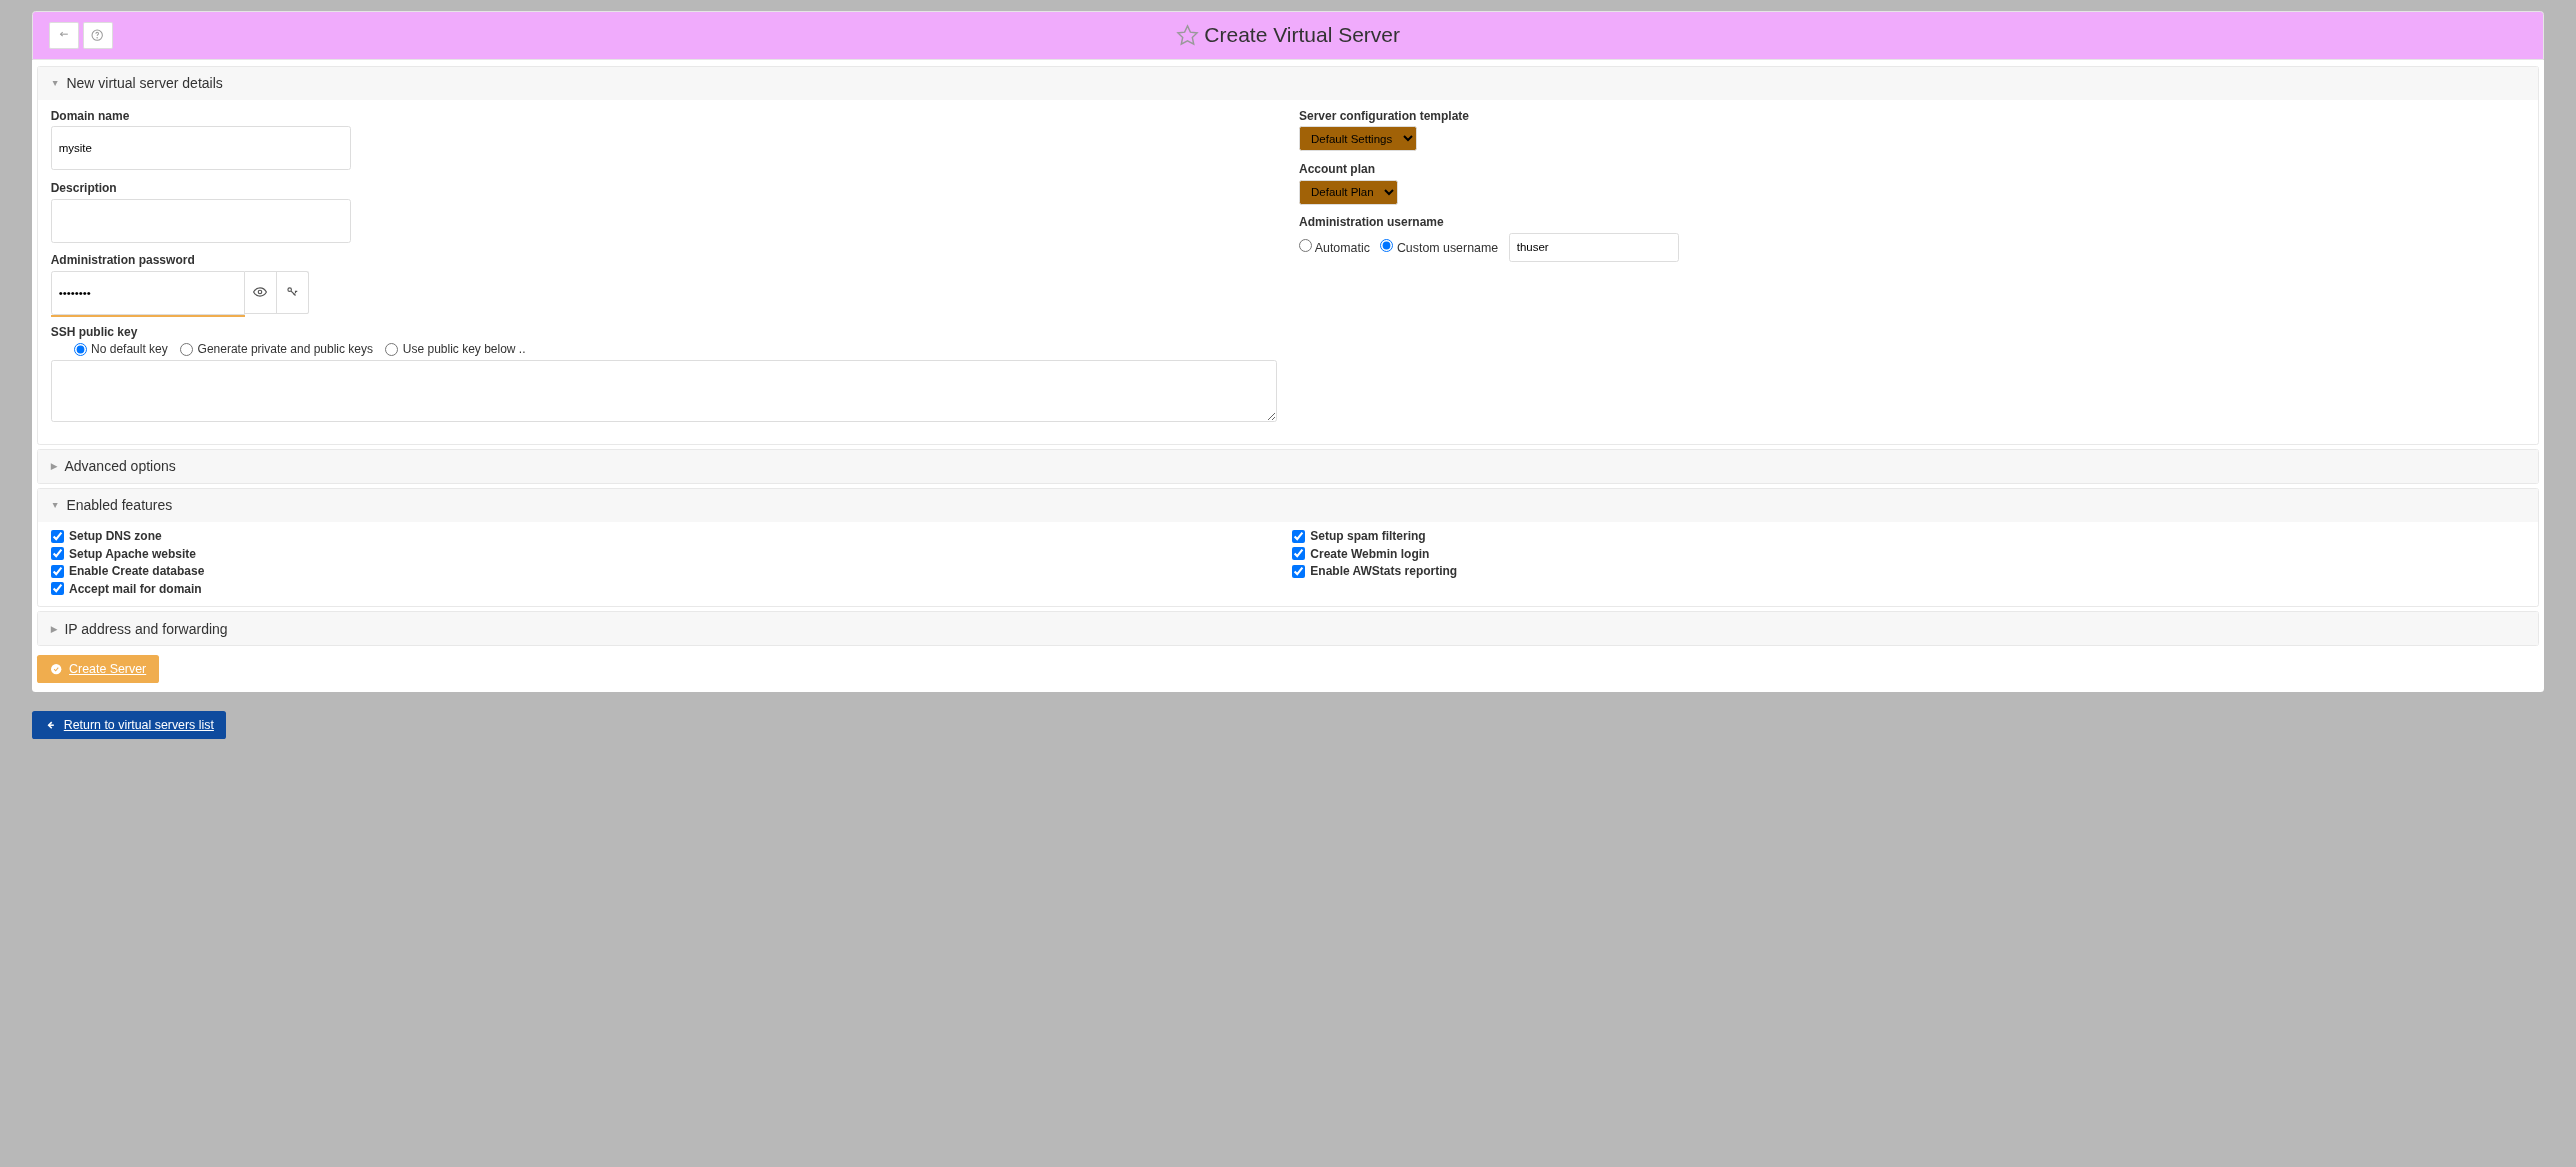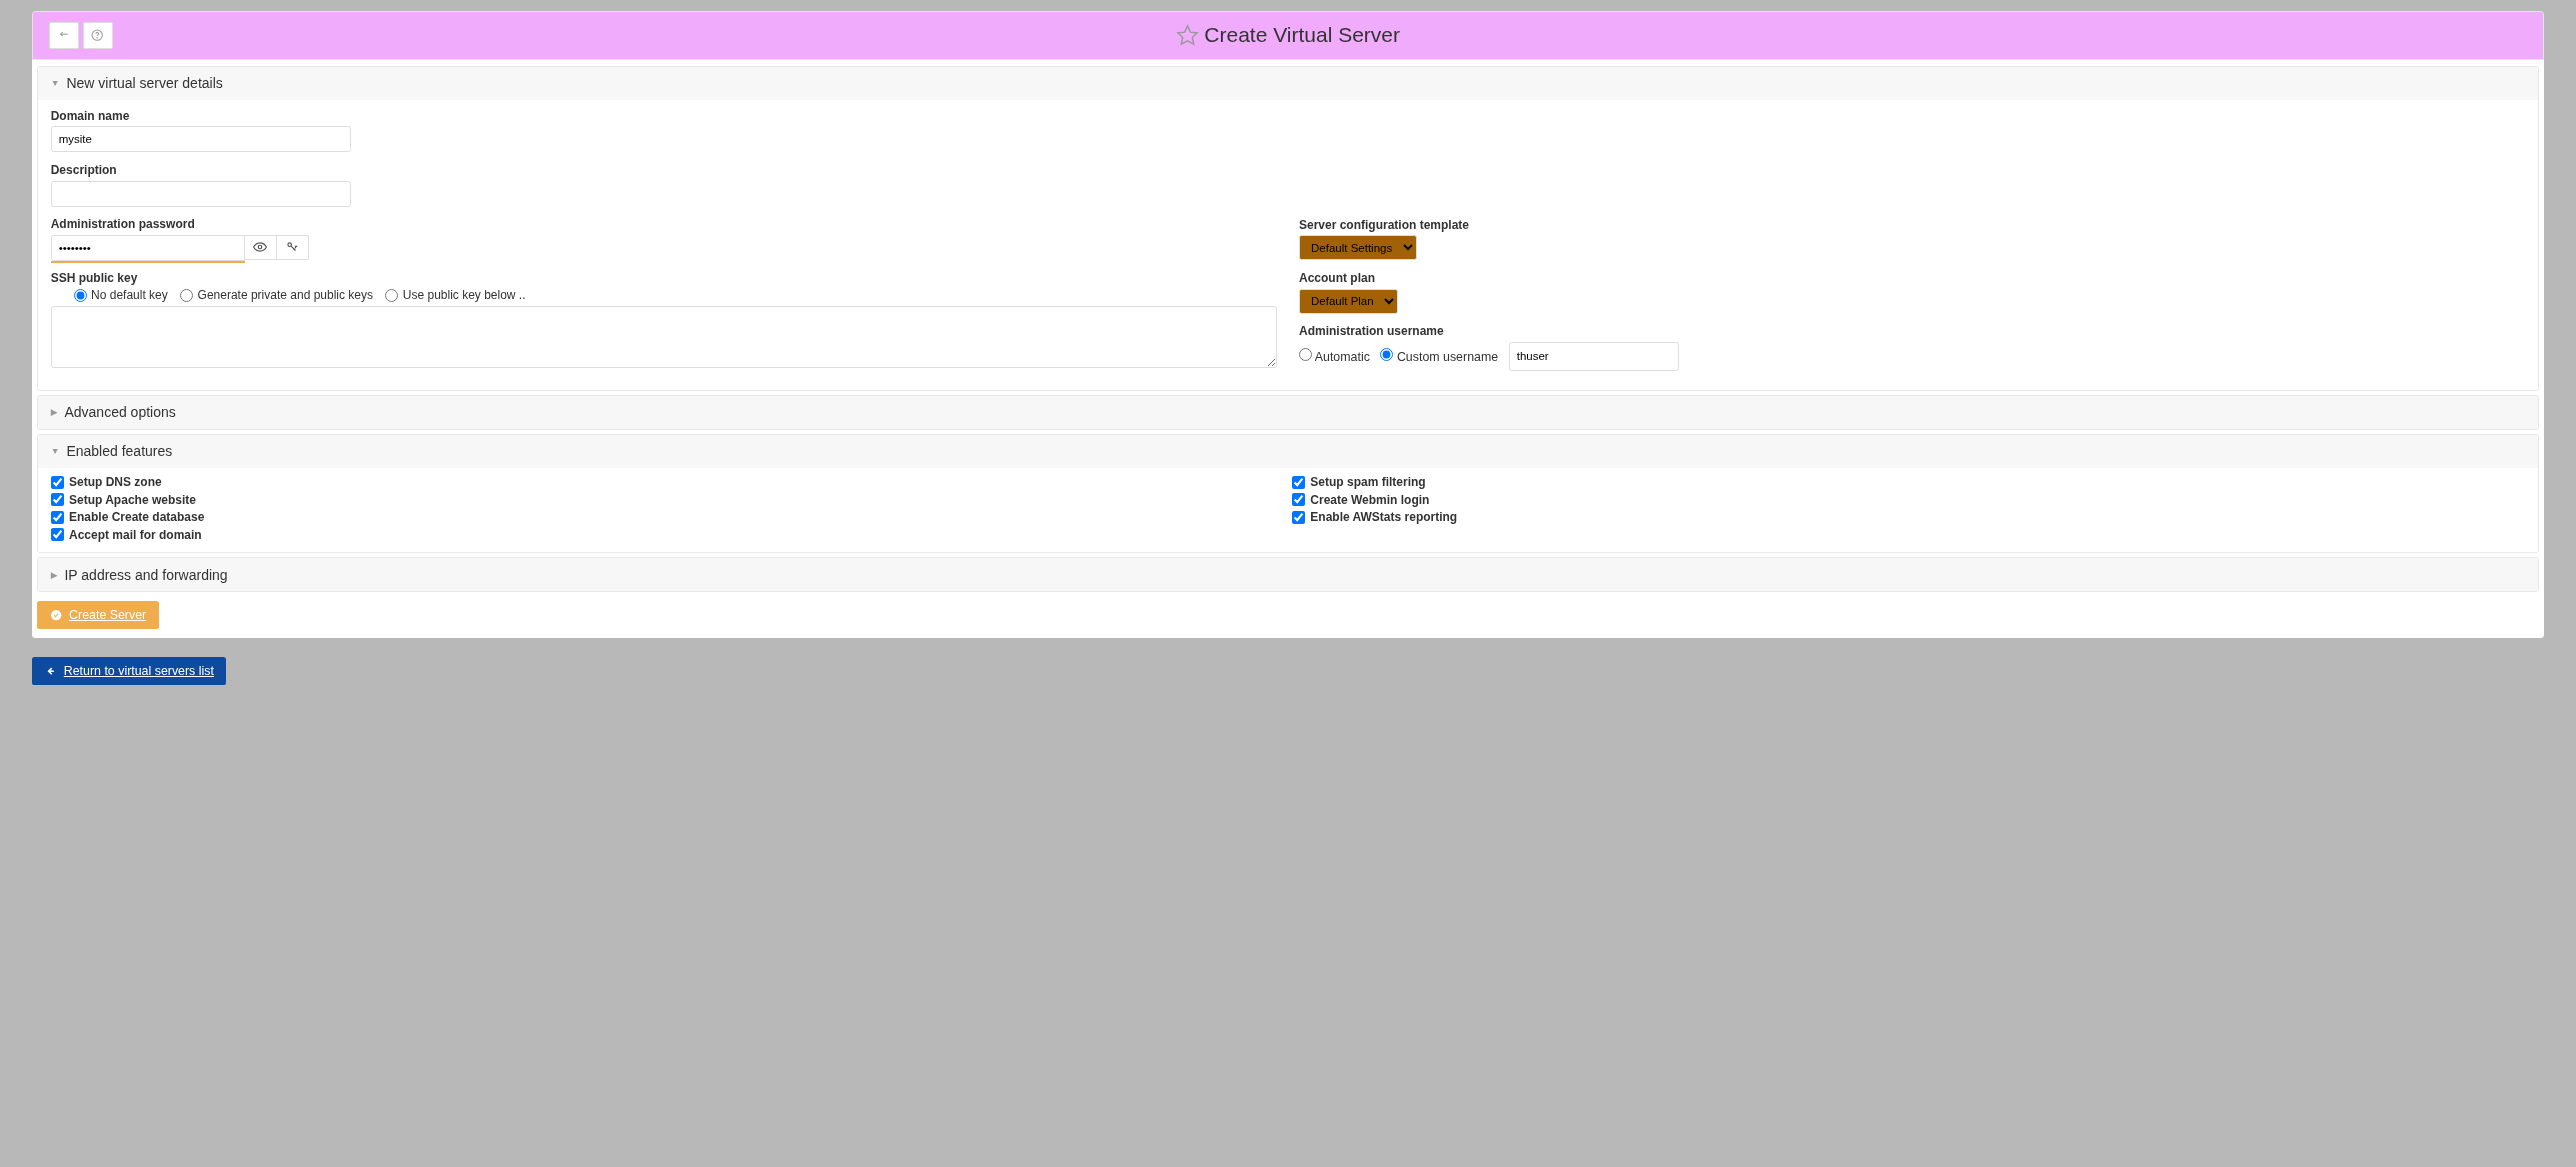--- a/index.html
+++ b/index.html
@@ -73,40 +73,39 @@
   color: #333;
 }
 .panel-header .arrow {
   color: #999;
   font-size: 8.8px;
 }
 .panel-body {
   padding: 8.8px 12.4px;
   display: flex;
   gap: 22px;
-  align-items: flex-end;
 }
 .panel-col {
   flex: 1;
 }
 .form-row { margin-bottom: 10.6px; }
 .form-label {
   font-weight: 700;
   font-size: 12px;
   margin-bottom: 3.5px;
   display: block;
 }
 .form-input {
   width: 300px;
   max-width: 100%;
   padding: 4.4px 7px;
   border: 0.9px solid #ddd;
   border-radius: 2.6px;
   font-size: 11.5px;
-  height: 26px;
+  height: 44px;
 }
 .input-underline {
   border-bottom: 2.6px solid #f0ad4e;
   display: inline-block;
   margin-bottom: -2.6px;
 }
 .input-group {
   display: flex;
   align-items: stretch;
 }

